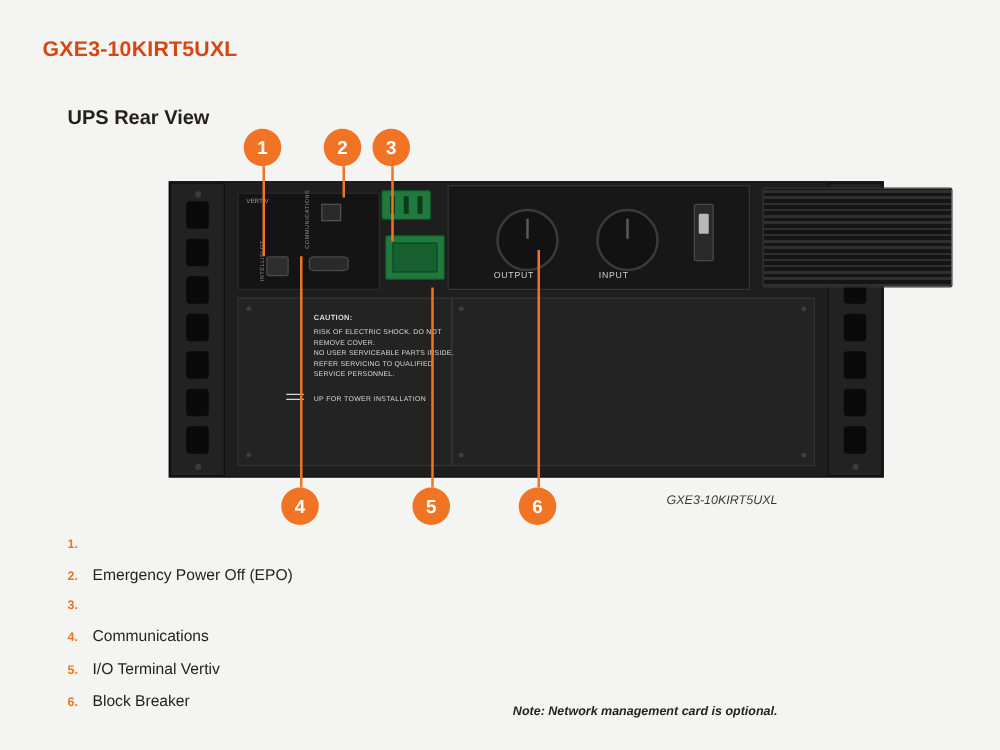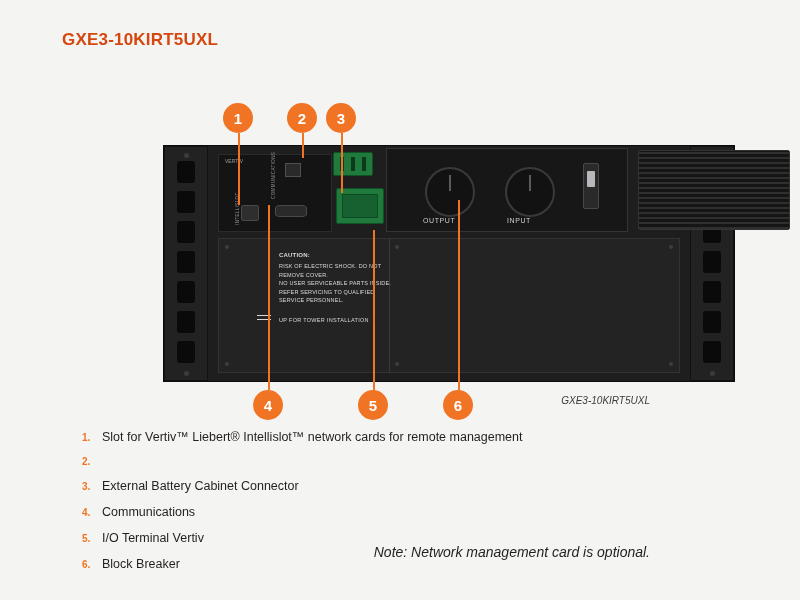--- a/index.html
+++ b/index.html
@@ -12,21 +12,20 @@
     background: #f4f4f2;
     font-family: "Liberation Sans", sans-serif;
     color: #231f20;
     overflow: hidden;
     position: relative;
   }
   .page {
     position: relative;
     width: 656px;
     height: 600px;
-    margin-left: 28px;
   }
 
   
   .model-title {
     position: absolute;
     left: 34px;
     top: 30px;
     font-size: 17px;
     font-weight: bold;
     letter-spacing: 0.2px;
@@ -377,33 +376,34 @@
     font-size: 10px;
     font-weight: bold;
     flex: none;
   }
   .legend-text {
     color: #231f20;
   }
   .footnote {
     position: absolute;
     right: 34px;
-    top: 544px;
-    font-size: 14px;
+    top: 564px;
+    font-size: 10px;
     font-style: italic;
-    font-weight: normal;
+    font-weight: bold;
     color: #231f20;
   }
 </style>
 </head>
 <body>
 
 <div class="page">
 
   <div class="model-title">GXE3-10KIRT5UXL</div>
+  <div class="section-title">UPS Rear View</div>
 
   <div class="leader" style="left:210px; top:133px; height:72px;"></div>
   <div class="leader" style="left:274px; top:133px; height:25px;"></div>
   <div class="leader" style="left:313px; top:133px; height:60px;"></div>
   <div class="leader" style="left:240px; top:205px; height:185px;"></div>
   <div class="leader" style="left:345px; top:230px; height:160px;"></div>
   <div class="leader" style="left:430px; top:200px; height:190px;"></div>
 
   <div class="bubble" style="left:195px; top:103px;">
       <span>1</span>
@@ -507,28 +507,27 @@
       </div>
 
     </div>
   </div>
 
   <div class="unit-caption">GXE3-10KIRT5UXL</div>
 
   <div class="legend">
     <div class="legend-row">
       <div class="legend-num">1.</div>
-      <div class="legend-text">Slot for Vertiv™ Liebert® Intellislot™ network cards for remote management</div>
     </div>
     <div class="legend-row">
       <div class="legend-num">2.</div>
+      <div class="legend-text">Emergency Power Off (EPO)</div>
     </div>
     <div class="legend-row">
       <div class="legend-num">3.</div>
-      <div class="legend-text">External Battery Cabinet Connector</div>
     </div>
     <div class="legend-row">
       <div class="legend-num">4.</div>
       <div class="legend-text">Communications</div>
     </div>
     <div class="legend-row">
       <div class="legend-num">5.</div>
       <div class="legend-text">I/O Terminal Vertiv</div>
     </div>
     <div class="legend-row">

